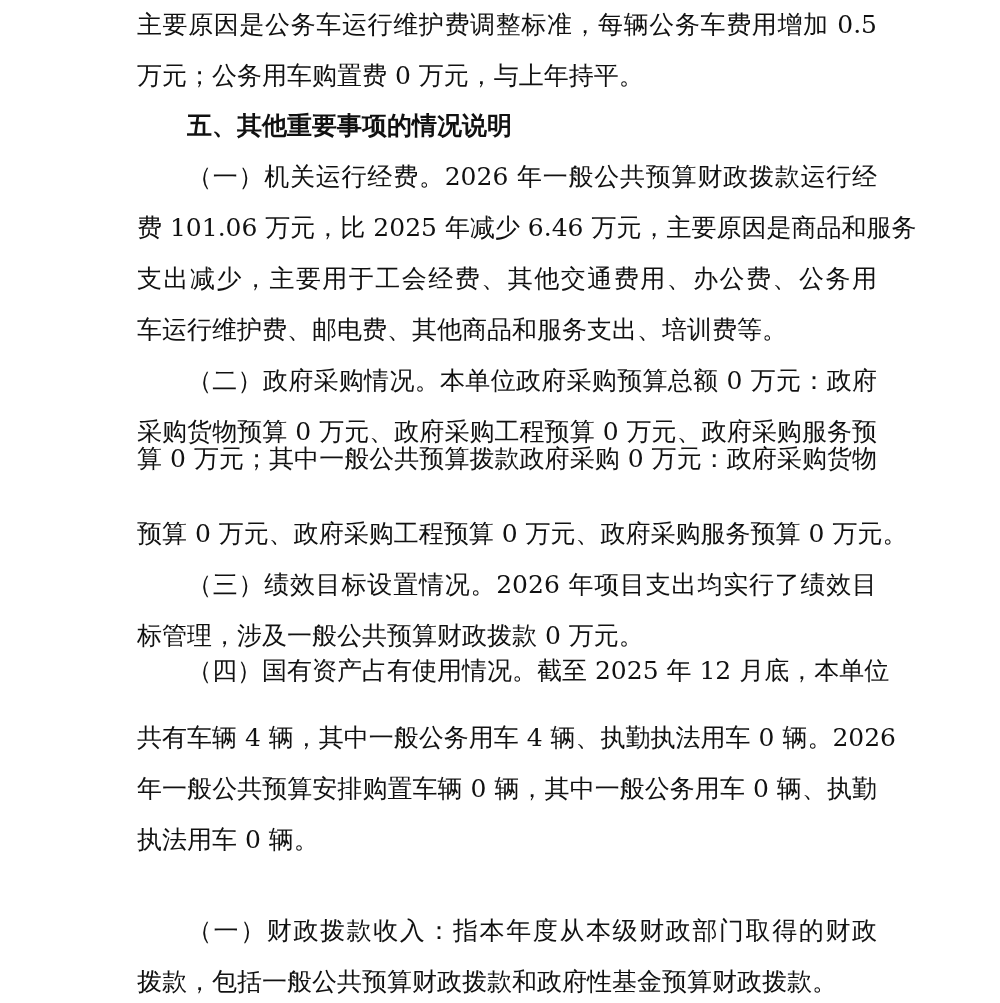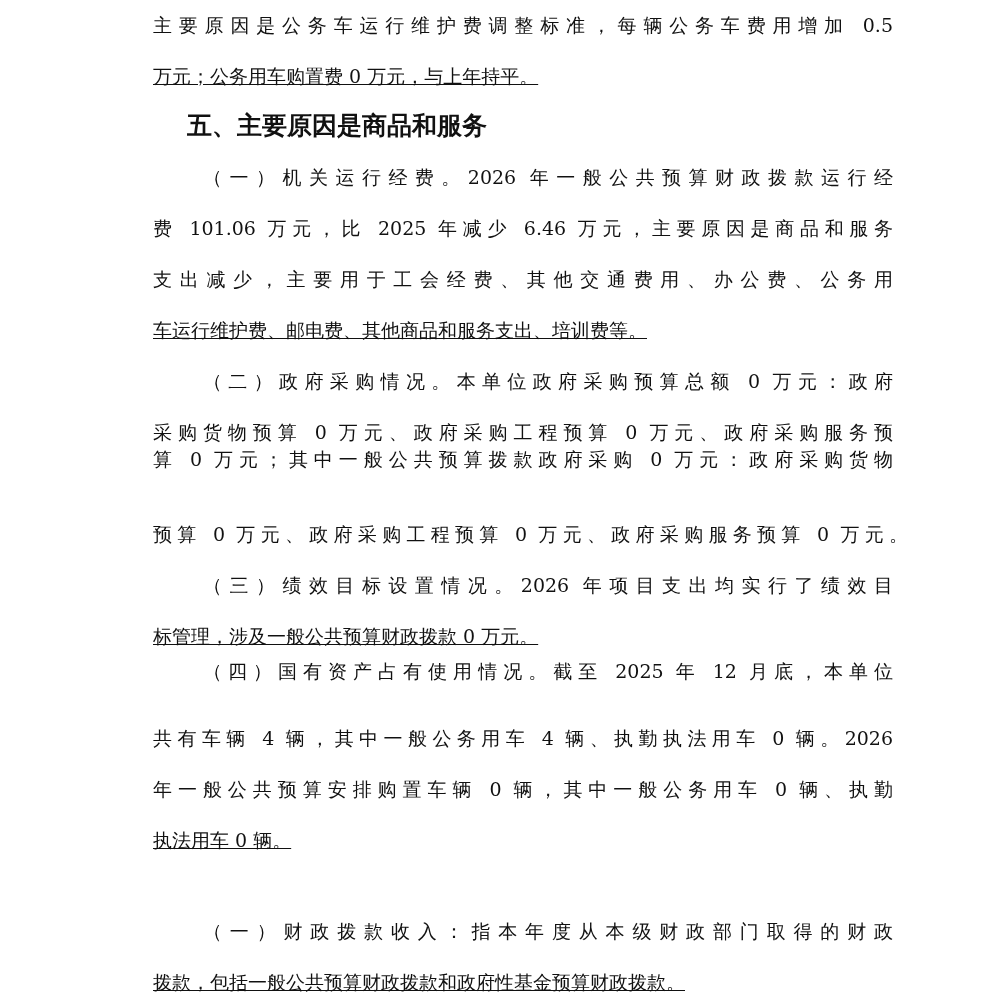--- a/index.html
+++ b/index.html
@@ -1,33 +1,33 @@
 <!DOCTYPE html>
 <html><head>
 <meta charset="utf-8">
 <style>
   html, body { margin: 0; padding: 0; background: #ffffff; }
   body { width: 1000px; height: 1003px; overflow: hidden; position: relative;
          font-family: "DejaVu Serif", "Liberation Serif", serif; color: #111; }
   .page { position: absolute; left: 0; top: 0; width: 1000px; height: 1003px; }
   .line { position: absolute; left: 137px; width: 740px; height: 40px;
-          font-size: 19px; line-height: 40px; white-space: nowrap;
-          text-align: justify; text-align-last: justify; letter-spacing: 0px; margin-left: 16px; }
-  .line.last { text-align-last: left; text-decoration: underline; }
+          font-size: 25px; line-height: 40px; white-space: nowrap;
+          text-align: justify; text-align-last: justify; letter-spacing: 0px; }
+  .line.last { text-align-last: left; }
   .line.indent { left: 187px; width: 690px; }
   .heading { position: absolute; left: 187px; font-family: "DejaVu Sans", "Liberation Sans", sans-serif;
              font-weight: bold; font-size: 25px; line-height: 40px; white-space: nowrap; }
 </style>
 </head>
 <body>
 
 <div class="page">
   <div class="line" style="top:5px">主要原因是公务车运行维护费调整标准，每辆公务车费用增加 0.5</div>
   <div class="line last" style="top:56px">万元；公务用车购置费 0 万元，与上年持平。</div>
-  <div class="heading" style="top:106px">五、主要原因是商品和服务</div>
+  <div class="heading" style="top:106px">五、其他重要事项的情况说明</div>
   <div class="line indent" style="top:157px">（一）机关运行经费。2026 年一般公共预算财政拨款运行经</div>
   <div class="line" style="top:208px">费 101.06 万元，比 2025 年减少 6.46 万元，主要原因是商品和服务</div>
   <div class="line last" style="top:310px">车运行维护费、邮电费、其他商品和服务支出、培训费等。</div>
   <div class="line" style="top:259px">支出减少，主要用于工会经费、其他交通费用、办公费、公务用</div>
   <div class="line indent" style="top:361px">（二）政府采购情况。本单位政府采购预算总额 0 万元：政府</div>
   <div class="line" style="top:412px">采购货物预算 0 万元、政府采购工程预算 0 万元、政府采购服务预</div>
   <div class="line" style="top:439px">算 0 万元；其中一般公共预算拨款政府采购 0 万元：政府采购货物</div>
   <div class="line" style="top:514px; width:755px">预算 0 万元、政府采购工程预算 0 万元、政府采购服务预算 0 万元。</div>
   <div class="line indent" style="top:565px">（三）绩效目标设置情况。2026 年项目支出均实行了绩效目</div>
   <div class="line last" style="top:616px">标管理，涉及一般公共预算财政拨款 0 万元。</div>

